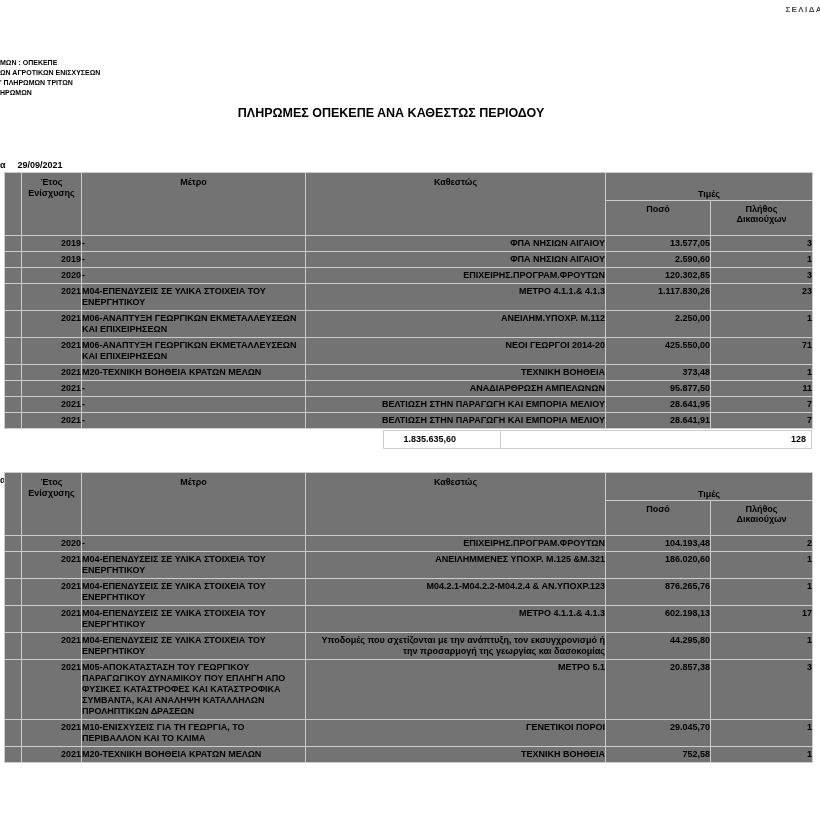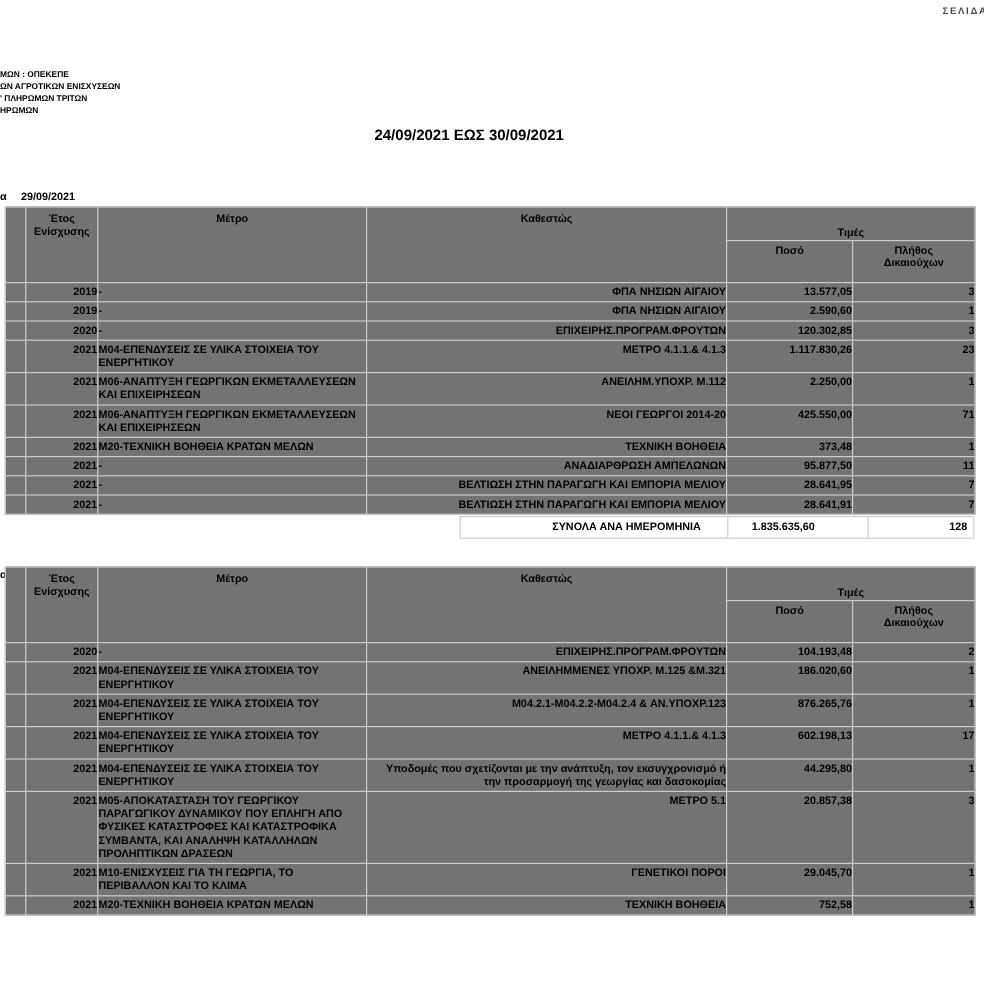--- a/index.html
+++ b/index.html
@@ -86,21 +86,21 @@
 <div class="page-label">ΣΕΛΙΔΑ</div>
 
 <div class="letterhead">
   <div>ΜΩΝ : ΟΠΕΚΕΠΕ</div>
   <div>ΩΝ ΑΓΡΟΤΙΚΩΝ ΕΝΙΣΧΥΣΕΩΝ</div>
   <div>' ΠΛΗΡΩΜΩΝ ΤΡΙΤΩΝ</div>
   <div>ΗΡΩΜΩΝ</div>
 </div>
 
 <div class="title-block">
-  <div>24/09/2021 ΕΩΣ 30/09/2021</div>
+  <div>ΠΛΗΡΩΜΕΣ ΟΠΕΚΕΠΕ ΑΝΑ ΚΑΘΕΣΤΩΣ ΠΕΡΙΟΔΟΥ</div>
 </div>
 
 <div class="daterow" id="date1">
   <span class="alpha">α</span><span class="dateval">29/09/2021</span>
 </div>
 
 <div class="section" id="section1">
   <table class="rpt">
     <colgroup>
       <col style="width:17px">
@@ -206,21 +206,20 @@
     <td class="c-year">2021</td>
     <td class="c-measure">-</td>
     <td class="c-regime">ΒΕΛΤΙΩΣΗ ΣΤΗΝ ΠΑΡΑΓΩΓΗ ΚΑΙ ΕΜΠΟΡΙΑ ΜΕΛΙΟΥ</td>
     <td class="c-amount">28.641,91</td>
     <td class="c-count">7</td>
   </tr>
       </tbody>
   </table>
 
   <div class="totals-row">
-    <div class="t-label">ΣΥΝΟΛΑ ΑΝΑ ΗΜΕΡΟΜΗΝΙΑ</div>
     <div class="t-amount">1.835.635,60</div>
     <div class="t-count">128</div>
   </div>
 </div>
 
 <div class="daterow" id="date2">
   <span class="alpha">α</span><span class="dateval">30/09/2021</span>
 </div>
 
 <div class="section" id="section2">

